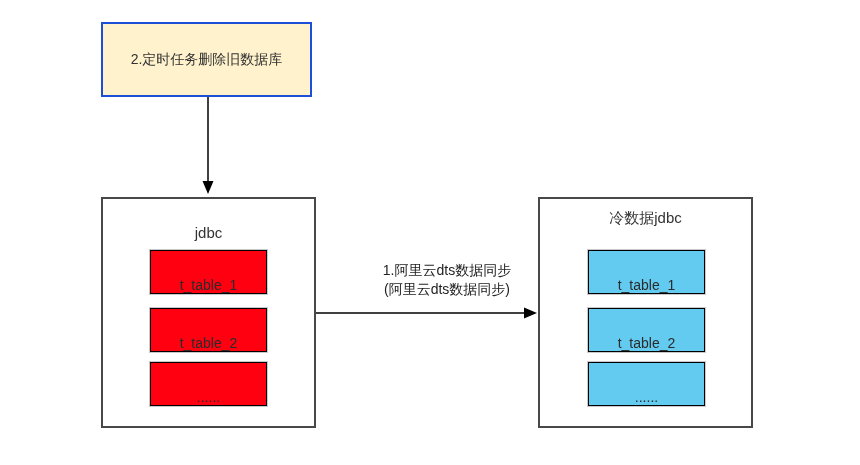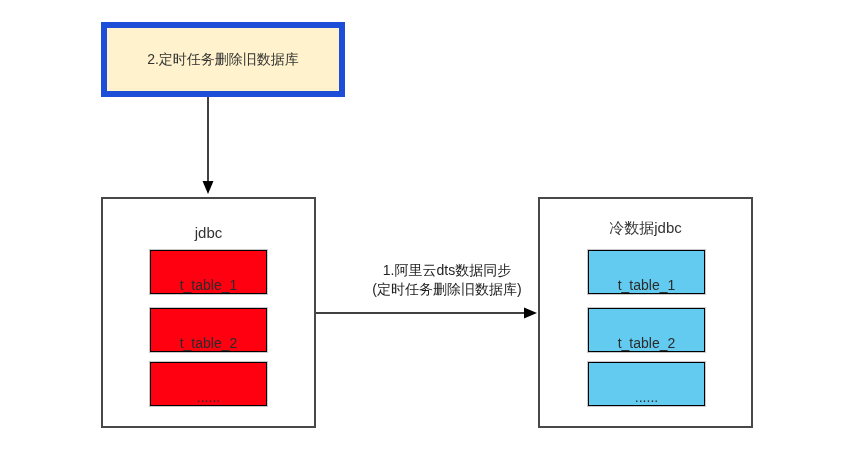--- a/index.html
+++ b/index.html
@@ -11,44 +11,44 @@
     background: #ffffff;
     font-family: "Liberation Sans", "DejaVu Sans", sans-serif;
     color: #333333;
     overflow: hidden;
   }
 
   
   .note {
     position: absolute;
     left: 101px; top: 22px;
-    width: 244px; height: 75px;
+    width: 211px; height: 75px;
     background: #fff2cc;
-    border: 6px solid #1d4ed8;
+    border: 2px solid #1d4ed8;
     display: flex; align-items: center; justify-content: center;
     font-size: 14px;
   }
 
   
   .container {
     position: absolute;
     width: 215px; height: 231px;
     background: #ffffff;
     border: 2px solid #484848;
   }
   .container.hot  { left: 101px; top: 197px; }
   .container.cold { left: 538px; top: 197px; }
   .container-title {
     text-align: center;
     font-size: 15px;
     line-height: 19px;
     color: #333333;
   }
   .hot  .container-title { padding-top: 24px; }
-  .cold .container-title { padding-top: 19px; }
+  .cold .container-title { padding-top: 9px; }
 
   
   .table-box {
     position: absolute;
     width: 117px; height: 44px;
     border: 1px solid #000000;
     display: flex; align-items: flex-end; justify-content: center;
     font-size: 14px;
     color: #2b2b2b;
     box-shadow: 0 0 0 1px #c9c9c9;
@@ -110,21 +110,21 @@
   </div>
   <div class="table-box cold-fill row-1">
     <span>t_table_2</span>
   </div>
   <div class="table-box cold-fill row-2">
     <span>......</span>
   </div>
 
   <div class="sync-label">
     <div>1.阿里云dts数据同步</div>
-    <div>(定时任务删除旧数据库)</div>
+    <div>(阿里云dts数据同步)</div>
   </div>
 
   <svg class="arrows" viewBox="0 0 860 465" xmlns="http://www.w3.org/2000/svg">
 
     <line x1="208" y1="97" x2="208" y2="182" stroke="#000000" stroke-width="1.5"></line>
     <polygon points="208,194 202.5,181 213.5,181" fill="#000000"></polygon>
 
     <line x1="316" y1="313" x2="525" y2="313" stroke="#000000" stroke-width="1.5"></line>
     <polygon points="537,313 524,307.5 524,318.5" fill="#000000"></polygon>
   </svg>

